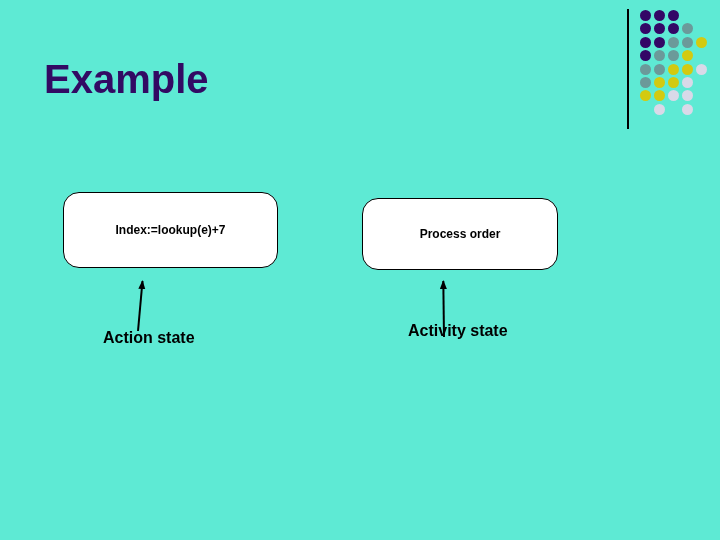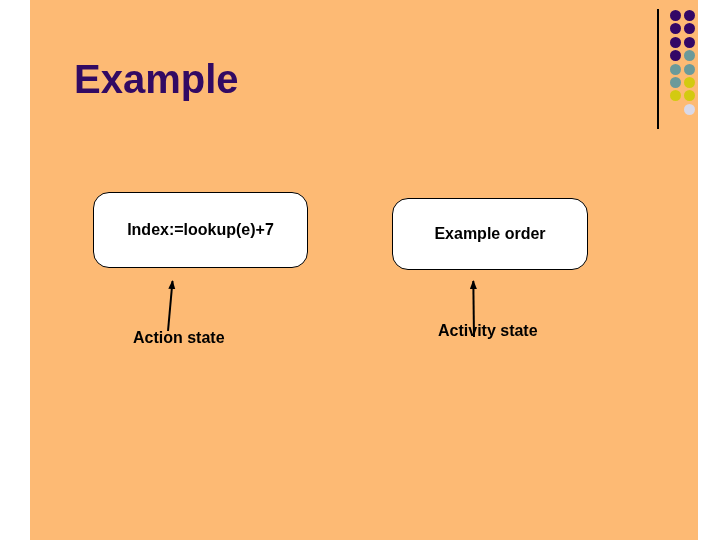--- a/index.html
+++ b/index.html
@@ -3,25 +3,24 @@
 <meta charset="utf-8">
 <style>
   html, body {
     margin: 0;
     padding: 0;
     background: #ffffff;
     font-family: "Liberation Sans", sans-serif;
   }
   .slide {
     position: relative;
-    width: 668px;
+    width: 720px;
     height: 540px;
-    background: #fdba74;
+    background: #5eead4;
     overflow: hidden;
-    margin-left: 30px;
   }
   .title {
     position: absolute;
     left: 44px;
     top: 57px;
     margin: 0;
     font-size: 40px;
     font-weight: bold;
     letter-spacing: 0px;
     line-height: 1.1;
@@ -48,21 +47,21 @@
   }
   .node {
     position: absolute;
     box-sizing: border-box;
     background: #ffffff;
     border: 1.5px solid #000000;
     border-radius: 16px;
     display: flex;
     align-items: center;
     justify-content: center;
-    font-size: 16px;
+    font-size: 12px;
     font-weight: bold;
     color: #000000;
   }
   .node1 { left: 63px;  top: 192px; width: 215px; height: 76px; }
   .node2 { left: 362px; top: 198px; width: 196px; height: 72px; }
   .arrows {
     position: absolute;
     left: 0;
     top: 0;
     width: 720px;
@@ -120,21 +119,21 @@
       <span class="dot" style="left: 42px; top: 80.4px; background: rgb(217, 217, 232);"></span>
       <span class="dot" style="left: 14px; top: 93.8px; background: rgb(217, 217, 232);"></span>
       <span class="dot" style="left: 42px; top: 93.8px; background: rgb(217, 217, 232);"></span>
     </div>
 
   <div class="node node1">
     <span>Index:=lookup(e)+7</span>
   </div>
 
   <div class="node node2">
-    <span>Example order</span>
+    <span>Process order</span>
   </div>
 
   <svg class="arrows" viewBox="0 0 720 540" xmlns="http://www.w3.org/2000/svg">
     <defs>
       <marker id="arrowhead" markerWidth="10" markerHeight="8" refX="8" refY="3.5" orient="auto" markerUnits="userSpaceOnUse">
         <path d="M0,0 L9,3.5 L0,7 z" fill="#000000"></path>
       </marker>
     </defs>
     <line x1="138" y1="331" x2="142.5" y2="281" stroke="#000000" stroke-width="2" marker-end="url(#arrowhead)"></line>
     <line x1="444" y1="337" x2="443.3" y2="281" stroke="#000000" stroke-width="2" marker-end="url(#arrowhead)"></line>

